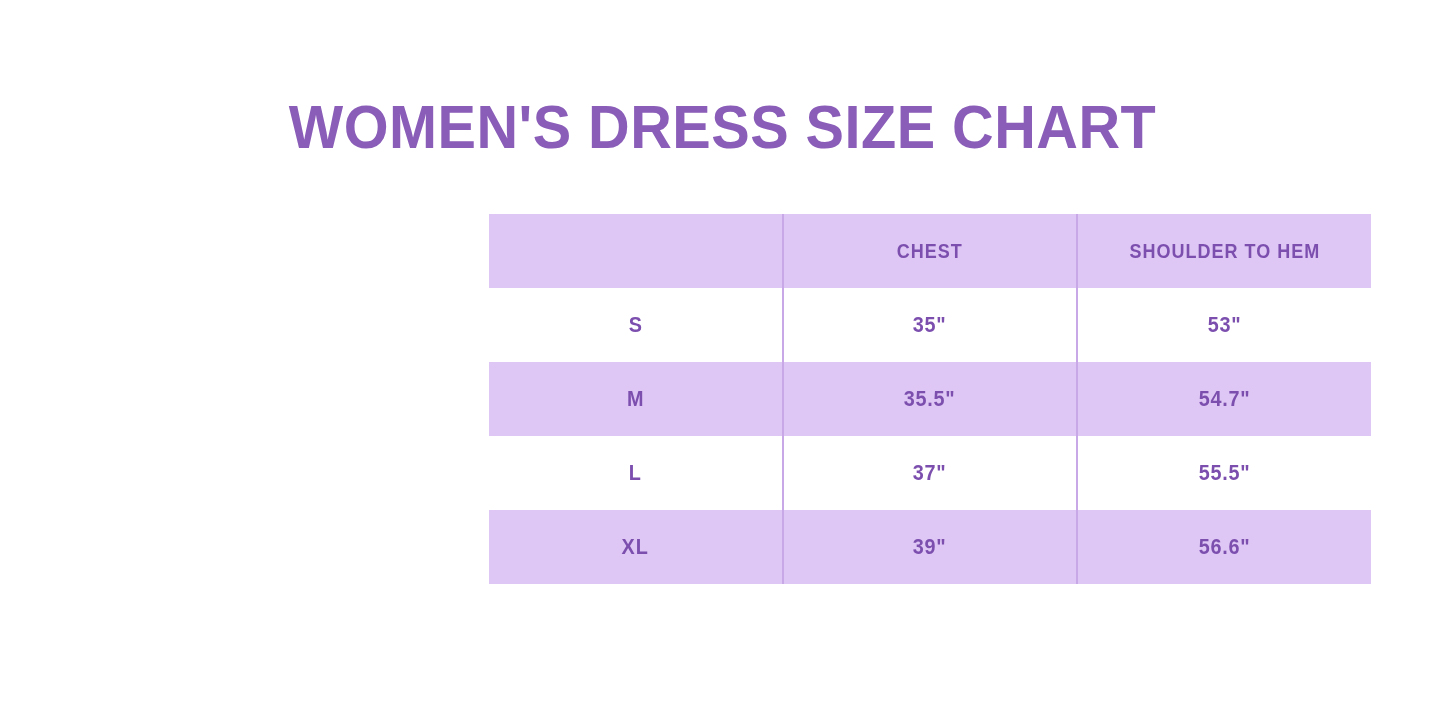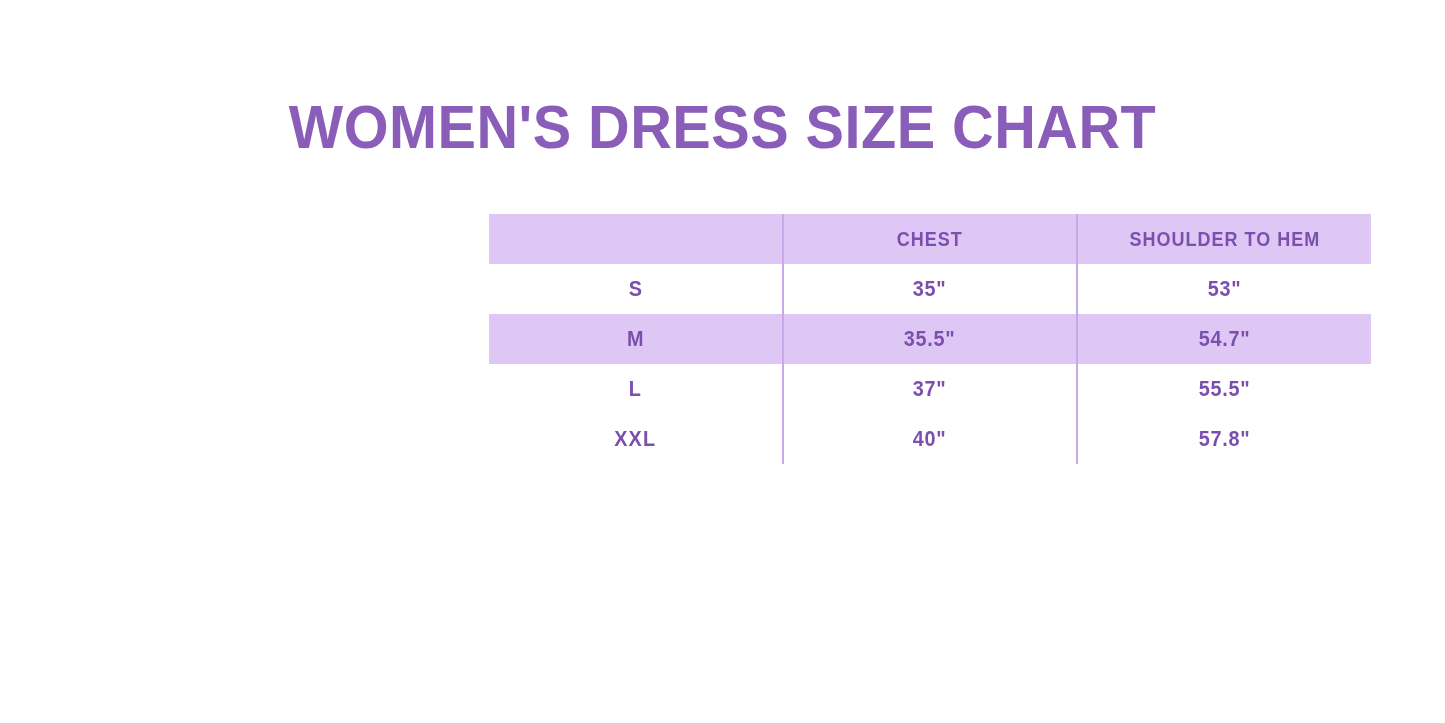--- a/index.html
+++ b/index.html
@@ -53,21 +53,21 @@
     table-layout: fixed;
   }
 
   table.size-table col.col-size  { width: 294px; }
   table.size-table col.col-a     { width: 294px; }
   table.size-table col.col-b     { width: 294px; }
 
   table.size-table th,
   table.size-table td {
     height: 50px;
-    padding: 0;
+    padding: 12px;
     margin: 8px;
     text-align: center;
     vertical-align: middle;
     font-family: "Liberation Sans", sans-serif;
     font-weight: bold;
     color: #7C4FAF;
     font-size: 21px;
     letter-spacing: 0.6px;
     border: 0;
   }
@@ -169,31 +169,31 @@
             <span class="cell-inner">L</span>
           </td>
           <td>
             <span class="cell-inner">37"</span>
           </td>
           <td>
             <span class="cell-inner">55.5"</span>
           </td>
         </tr>
 
-
-        <tr class="row-light">
+        <tr class="row-tint">
           <td class="size-cell">
-            <span class="cell-inner">XXL</span>
+            <span class="cell-inner">XL</span>
           </td>
           <td>
-            <span class="cell-inner">40"</span>
+            <span class="cell-inner">39"</span>
           </td>
           <td>
-            <span class="cell-inner">57.8"</span>
+            <span class="cell-inner">56.6"</span>
           </td>
         </tr>
+
 
 
       </tbody>
     </table>
   </div>
 
 </div>
 
 </body></html>

